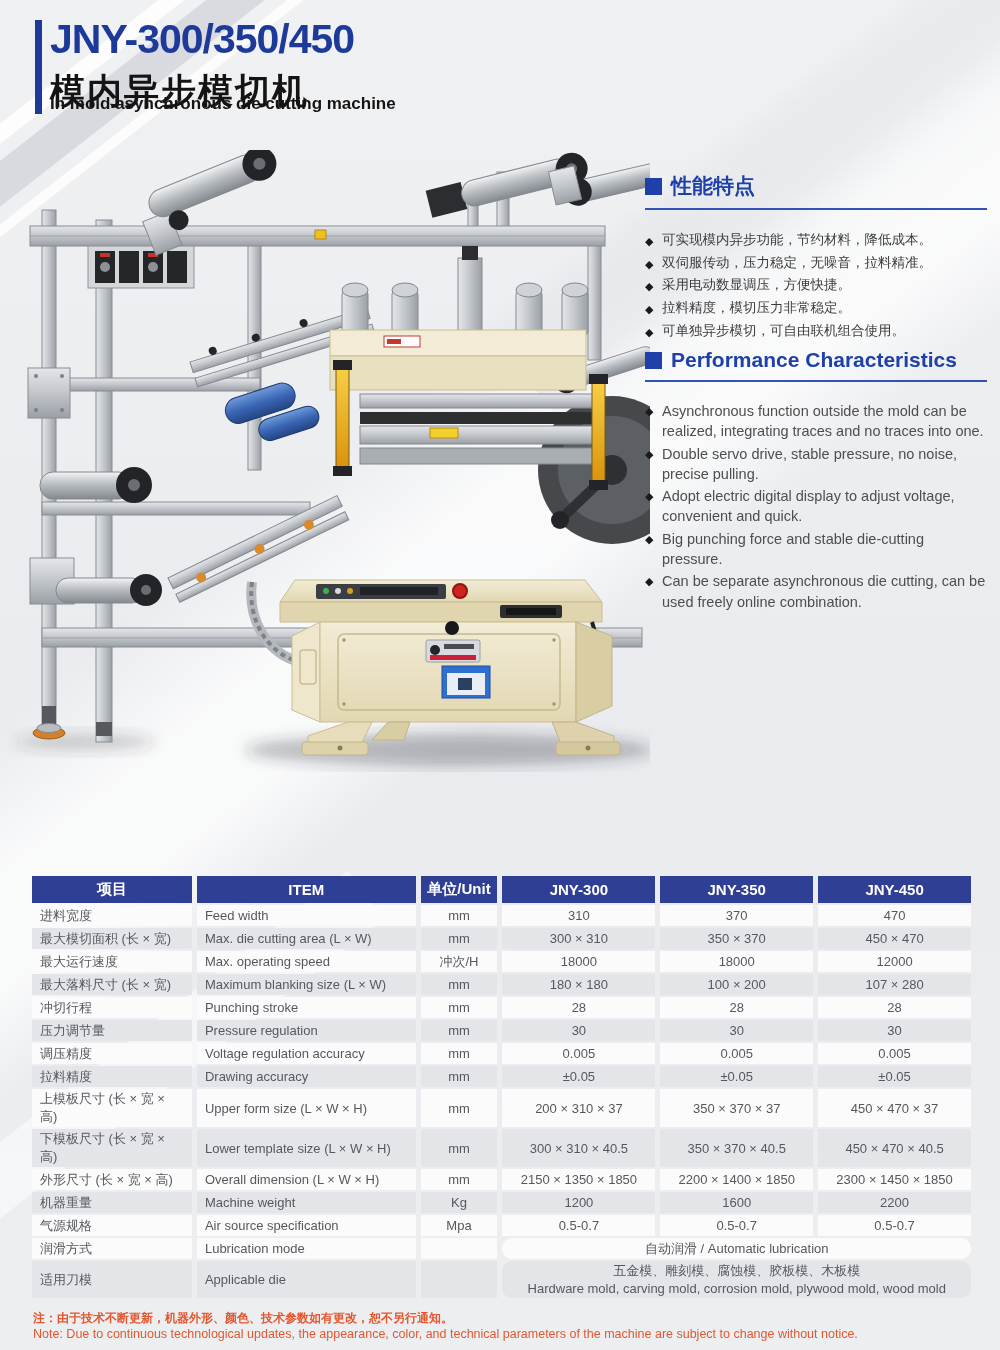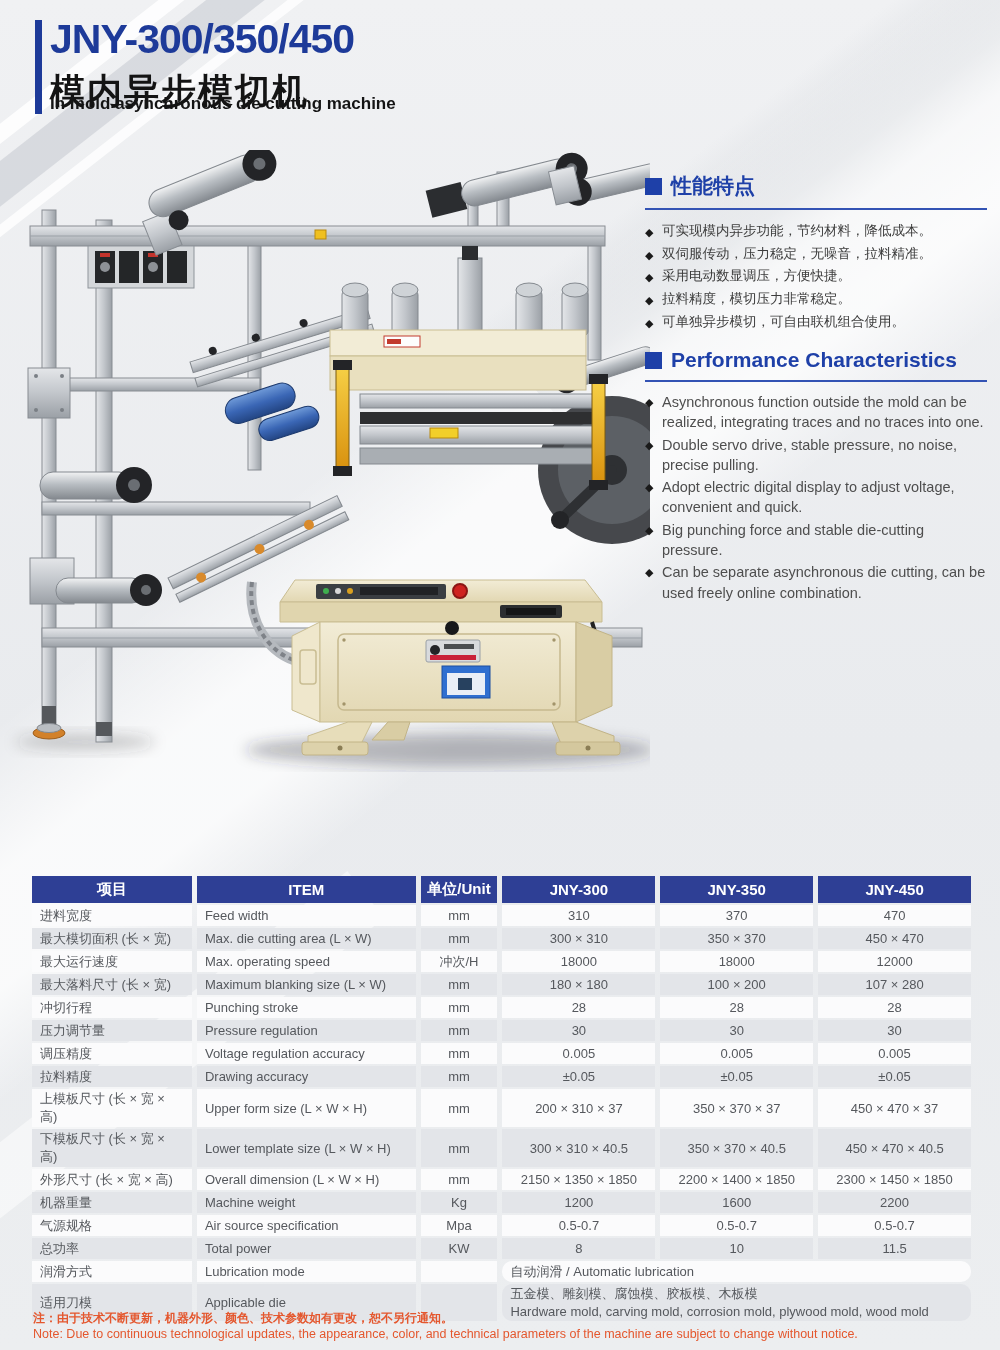--- a/index.html
+++ b/index.html
@@ -19,37 +19,37 @@
   .title-bar{position:absolute;left:35px;top:20px;width:7px;height:94px;background:#1d3a99;}
   .model{position:absolute;left:50px;top:16px;font-size:41px;font-weight:bold;color:#1d3a99;letter-spacing:-1px;}
   .title-cn{position:absolute;left:50px;top:68px;font-size:35px;font-weight:bold;color:#141414;letter-spacing:2px;}
   .title-en{position:absolute;left:50px;top:94px;font-size:17px;font-weight:bold;color:#141414;}
 
   
   .features{position:absolute;left:645px;width:342px;}
   .feat-cn{top:172px;}
   .feat-en{top:348px;}
   .feat-head{display:flex;align-items:center;font-size:21px;font-weight:bold;color:#1e40a8;
-             padding-bottom:8px;border-bottom:2px solid #3353b4;margin-bottom:10px;}
+             padding-bottom:8px;border-bottom:2px solid #3353b4;margin-bottom:19px;}
   .blue-square{width:17px;height:17px;background:#1e40a8;display:inline-block;margin-right:9px;flex:0 0 17px;}
   .feat-item{display:flex;color:#3c3c3c;}
   .feat-cn .feat-item{font-size:13.5px;line-height:1.68;}
   .feat-en .feat-item{font-size:14.5px;line-height:1.4;color:#4e4e4e;margin-bottom:2px;}
   .diamond{flex:0 0 17px;font-size:11px;color:#1a1a1a;padding-top:3px;}
 
   
   .spec-wrap{position:absolute;left:27px;top:874px;width:952px;}
   table.spec{border-collapse:separate;border-spacing:5px 2px;table-layout:fixed;width:949px;}
   table.spec th{background:#2e3f95;color:#ffffff;font-size:15px;font-weight:bold;height:27px;padding:0 4px;}
   table.spec td{font-size:13px;color:#55585d;height:19px;padding:1px 8px;}
   tr.odd td{background:#fbfbfc;}
   tr.even td{background:#e3e5e9;}
   td.c-cn,td.c-en{text-align:left;}
   td.c-unit,td.c-val{text-align:center;}
-  td.c-span{text-align:left;line-height:1.35;border-radius:10px;}
+  td.c-span{text-align:center;line-height:1.35;border-radius:10px;}
 
   .note{position:absolute;left:33px;color:#e4572e;}
   .note-cn{top:1310px;font-size:12px;font-weight:bold;}
   .note-en{top:1327px;font-size:12.5px;}
 
   .machine{position:absolute;left:0;top:150px;width:650px;height:622px;}
 </style>
 </head>
 <body>
 
@@ -462,28 +462,20 @@
             <td class="c-val">2200</td>
           </tr>
           <tr class="odd">
             <td class="c-cn">气源规格</td>
             <td class="c-en">Air source specification</td>
             <td class="c-unit">Mpa</td>
             <td class="c-val">0.5-0.7</td>
             <td class="c-val">0.5-0.7</td>
             <td class="c-val">0.5-0.7</td>
           </tr>
-          <tr class="even">
-            <td class="c-cn">总功率</td>
-            <td class="c-en">Total power</td>
-            <td class="c-unit">KW</td>
-            <td class="c-val">8</td>
-            <td class="c-val">10</td>
-            <td class="c-val">11.5</td>
-          </tr>
           <tr class="odd">
             <td class="c-cn">润滑方式</td>
             <td class="c-en">Lubrication mode</td>
             <td class="c-unit"></td>
             <td class="c-val c-span" colspan="3">自动润滑 / Automatic lubrication</td>
           </tr>
           <tr class="even">
             <td class="c-cn">适用刀模</td>
             <td class="c-en">Applicable die</td>
             <td class="c-unit"></td>

